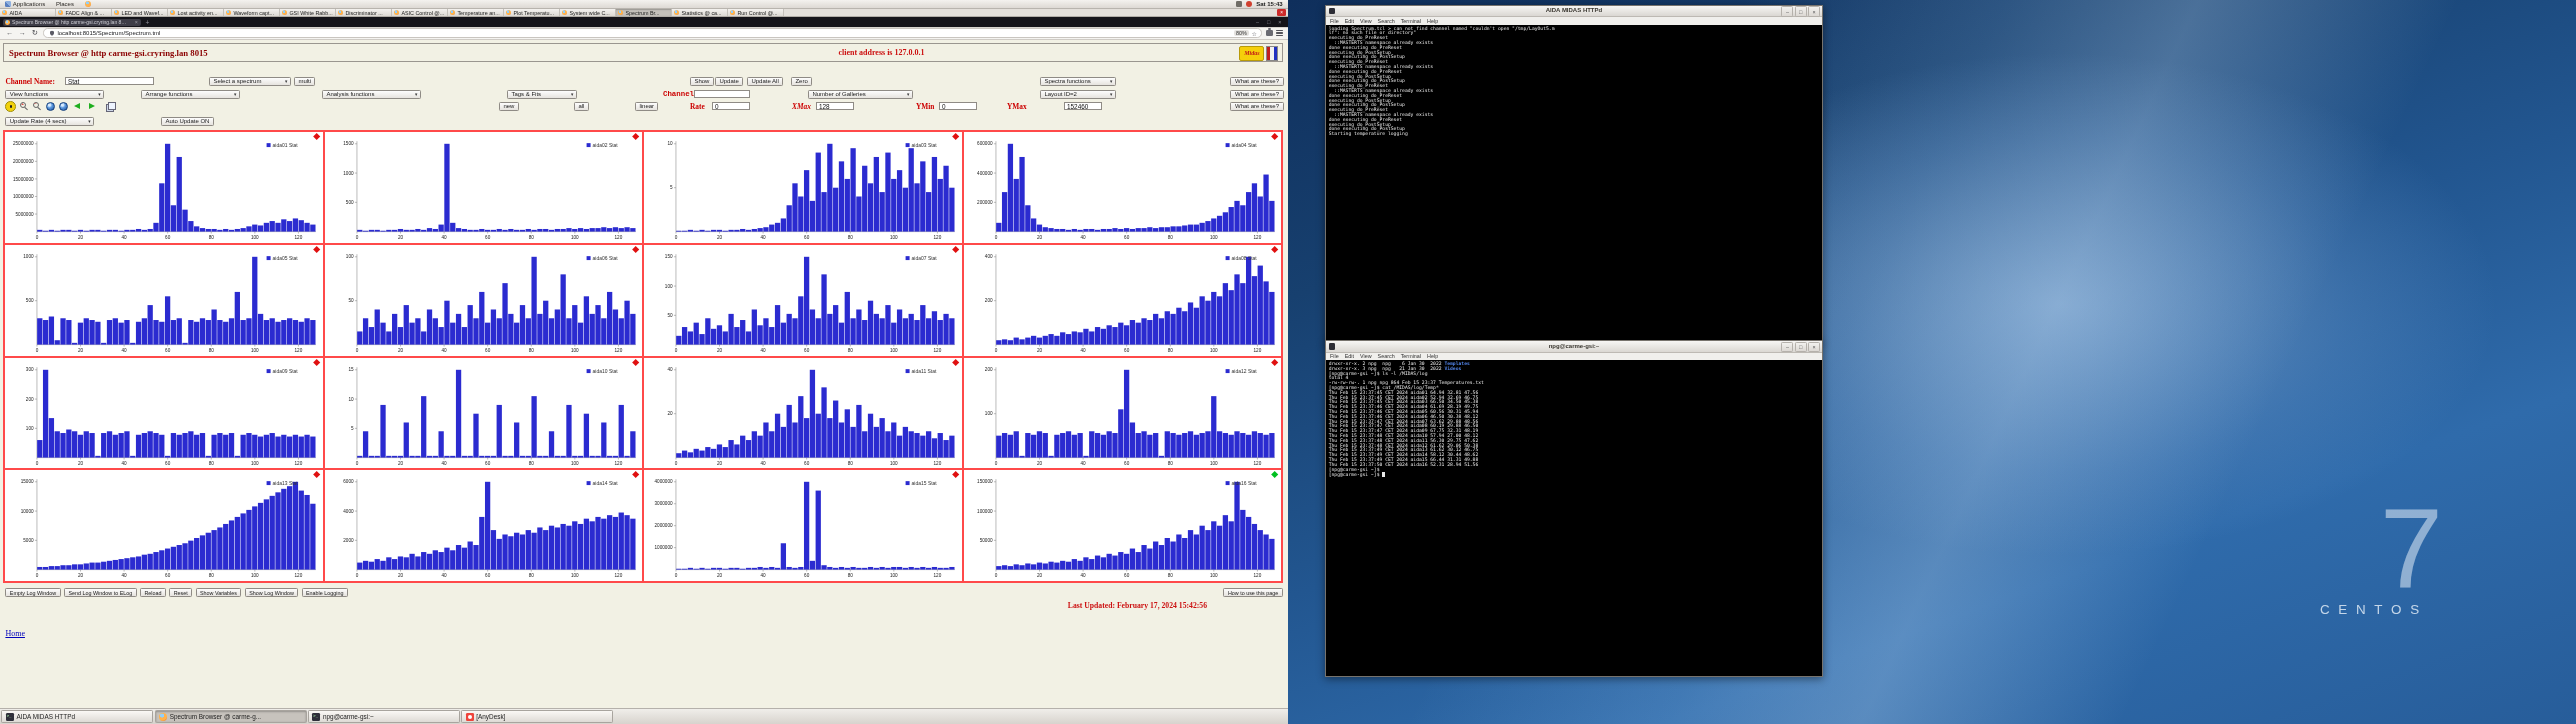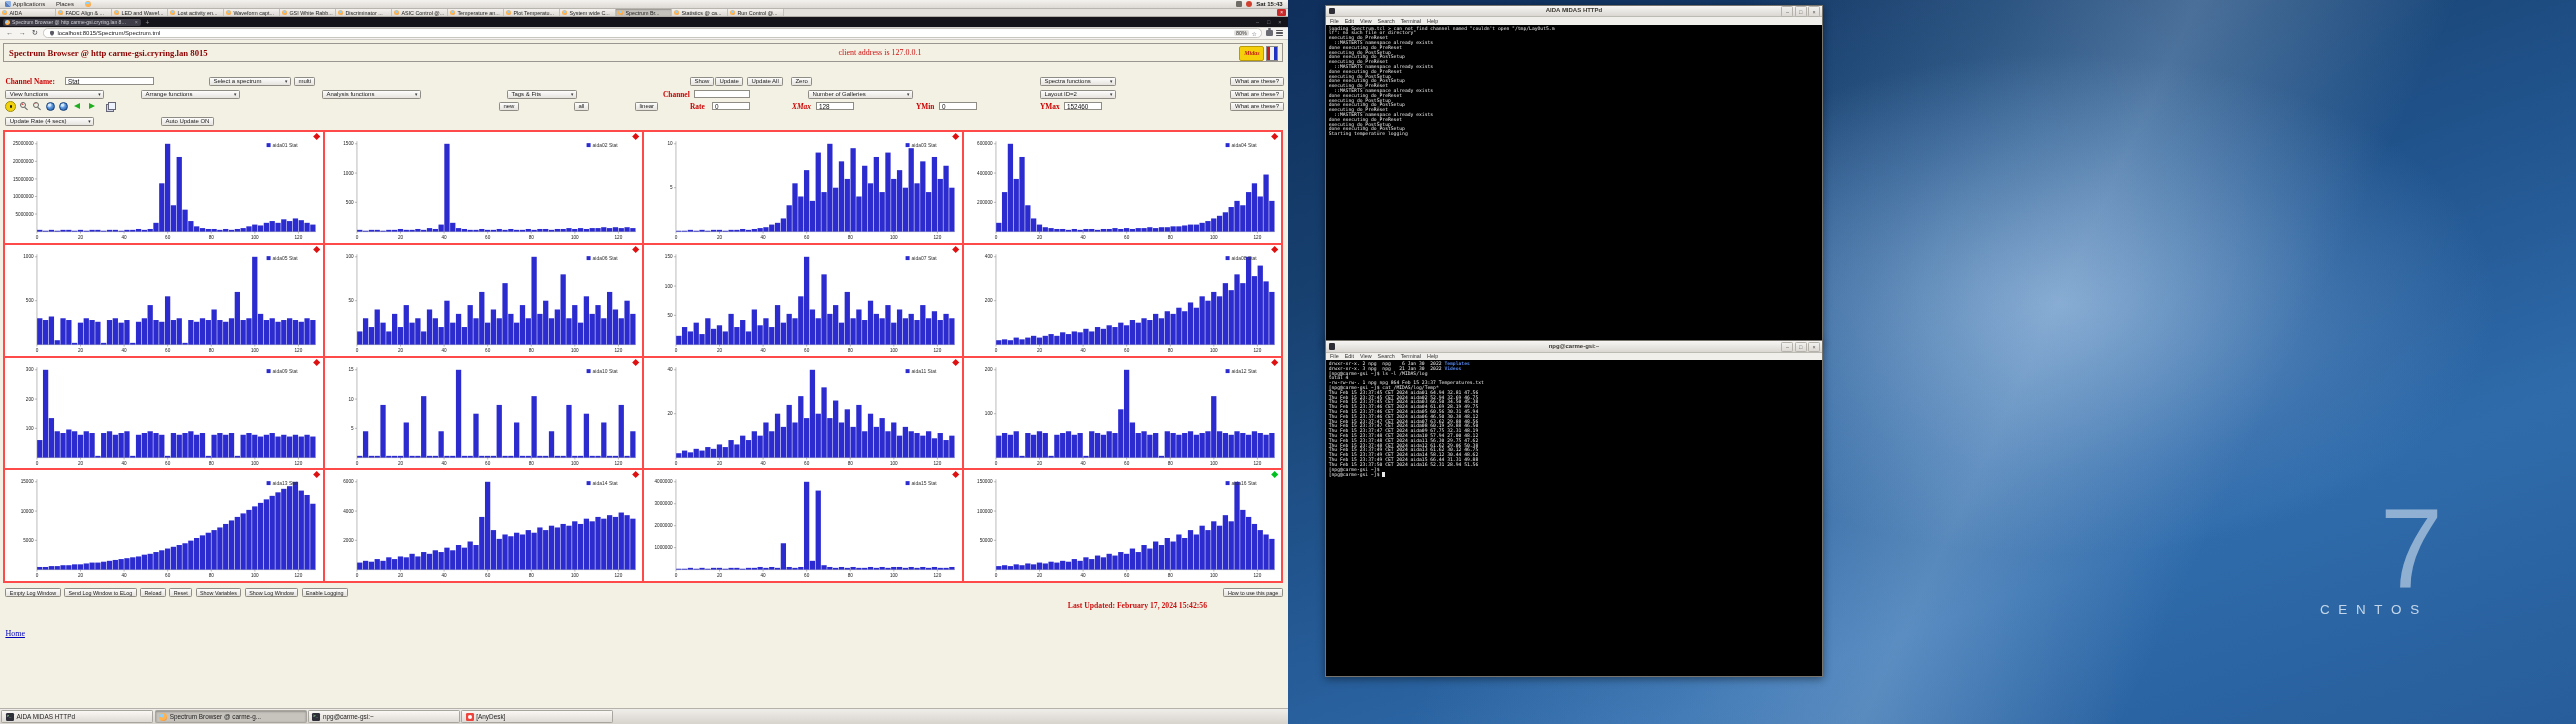--- a/index.html
+++ b/index.html
@@ -38,21 +38,21 @@
   .zoom-chip{margin-left:auto;font-size:5.4px;background:#e4e2df;border-radius:2px;padding:0 2px;color:#333;}
   .star{font-size:6px;color:#5a5a60;}
   .puzzle{width:6.7px;height:6.7px;background:#6a6a72;border-radius:1.3px;position:relative;}
   .puzzle::after{content:"";position:absolute;left:2px;top:-2px;width:2.7px;height:2.7px;border-radius:50%;background:#6a6a72;}
   .hamb{width:7.4px;height:6px;display:flex;flex-direction:column;justify-content:space-between;}
   .hamb span{display:block;height:1.1px;background:#55555c;border-radius:0.7px;}
   
   .page{position:absolute;left:0;top:40px;width:1288px;height:669px;background:#f2f1e4;font-family:"Liberation Serif",serif;z-index:4;overflow:hidden;}
   .hdr-box{position:absolute;left:3.4px;top:2.7px;width:1280px;height:19px;border:0.7px solid #9a968f;box-sizing:border-box;}
   .pg-title{position:absolute;left:4.7px;top:4px;font-size:8.7px;font-weight:bold;color:#8b0000;}
-  .pg-client{position:absolute;left:834px;top:4.7px;font-size:8px;font-weight:normal;color:#cc1111;}
+  .pg-client{position:absolute;left:834px;top:4.7px;font-size:8px;font-weight:bold;color:#cc1111;}
   .logo-wrap{position:absolute;right:4px;top:2px;display:flex;gap:2px;}
   .logo-m{width:23px;height:13.4px;background:#f5cf0a;border:0.7px solid #b89a08;border-radius:2px;display:flex;align-items:center;justify-content:center;font-family:"Liberation Serif",serif;font-style:italic;font-weight:bold;font-size:6px;color:#c01818;}
   .logo-flag{width:10px;height:13.4px;border:0.7px solid #888;background:linear-gradient(90deg,#c02020 0 33%,#f0f0f0 33% 66%,#2030c0 66%);}
   .acq-box{position:absolute;left:3.4px;top:23px;width:1280px;height:12px;border:0.7px solid #9a968f;box-sizing:border-box;}
   .acq-div{position:absolute;left:639px;top:0;bottom:0;width:0.7px;background:#9a968f;}
   .acq-left{position:absolute;left:394px;top:1.3px;display:flex;align-items:center;gap:4px;}
   .acq-label{font-size:7.4px;font-weight:bold;color:#cc0000;}
   .acq-right{position:absolute;left:770px;top:2px;font-size:8px;font-weight:bold;color:#8b0000;}
   .prow{position:absolute;left:0;right:0;height:11.4px;}
   .c{position:absolute;top:0.7px;}
@@ -267,21 +267,21 @@
           </span>
         <span class="sel c" style="left:141px;width:99px;">
             <span>Arrange functions</span>
           </span>
         <span class="sel c" style="left:322px;width:99px;">
             <span>Analysis functions</span>
           </span>
         <span class="sel c" style="left:507px;width:70px;">
             <span>Tags &amp; Fits</span>
           </span>
-        <span class="rlabel c" style="left:663px;top:1.3px;">Channel</span>
+        <span class="rlabel c" style="left:663px;top:1.3px;font-family:Liberation Mono, monospace;">Channel</span>
         <span class="inp c" style="left:694px;width:56px;">
             <span></span>
           </span>
         <span class="sel c" style="left:808px;width:105px;">
             <span>Number of Galleries</span>
           </span>
         <span class="sel c" style="left:1040px;width:76px;">
             <span>Layout ID=2</span>
           </span>
         <span class="btn c" style="left:1230px;width:54px;">What are these?</span>
@@ -308,21 +308,21 @@
             <span>0</span>
           </span>
         <span class="rlabel c" style="left:792px;top:1.3px;font-style:italic;">XMax</span>
         <span class="inp c" style="left:816px;width:38px;">
             <span>128</span>
           </span>
         <span class="rlabel c" style="left:916px;top:1.3px;">YMin</span>
         <span class="inp c" style="left:939px;width:38px;">
             <span>0</span>
           </span>
-        <span class="rlabel c" style="left:1040px;top:1.3px;">YMax</span>
+        <span class="rlabel c" style="left:1007px;top:1.3px;">YMax</span>
         <span class="inp c" style="left:1064px;width:38px;">
             <span>152460</span>
           </span>
         <span class="btn c" style="left:1230px;width:54px;">What are these?</span>
       </div>
 
       <div class="prow" style="top:76px;">
         <span class="sel c" style="left:5.4px;width:89px;">
             <span>Update Rate (4 secs)</span>
           </span>

